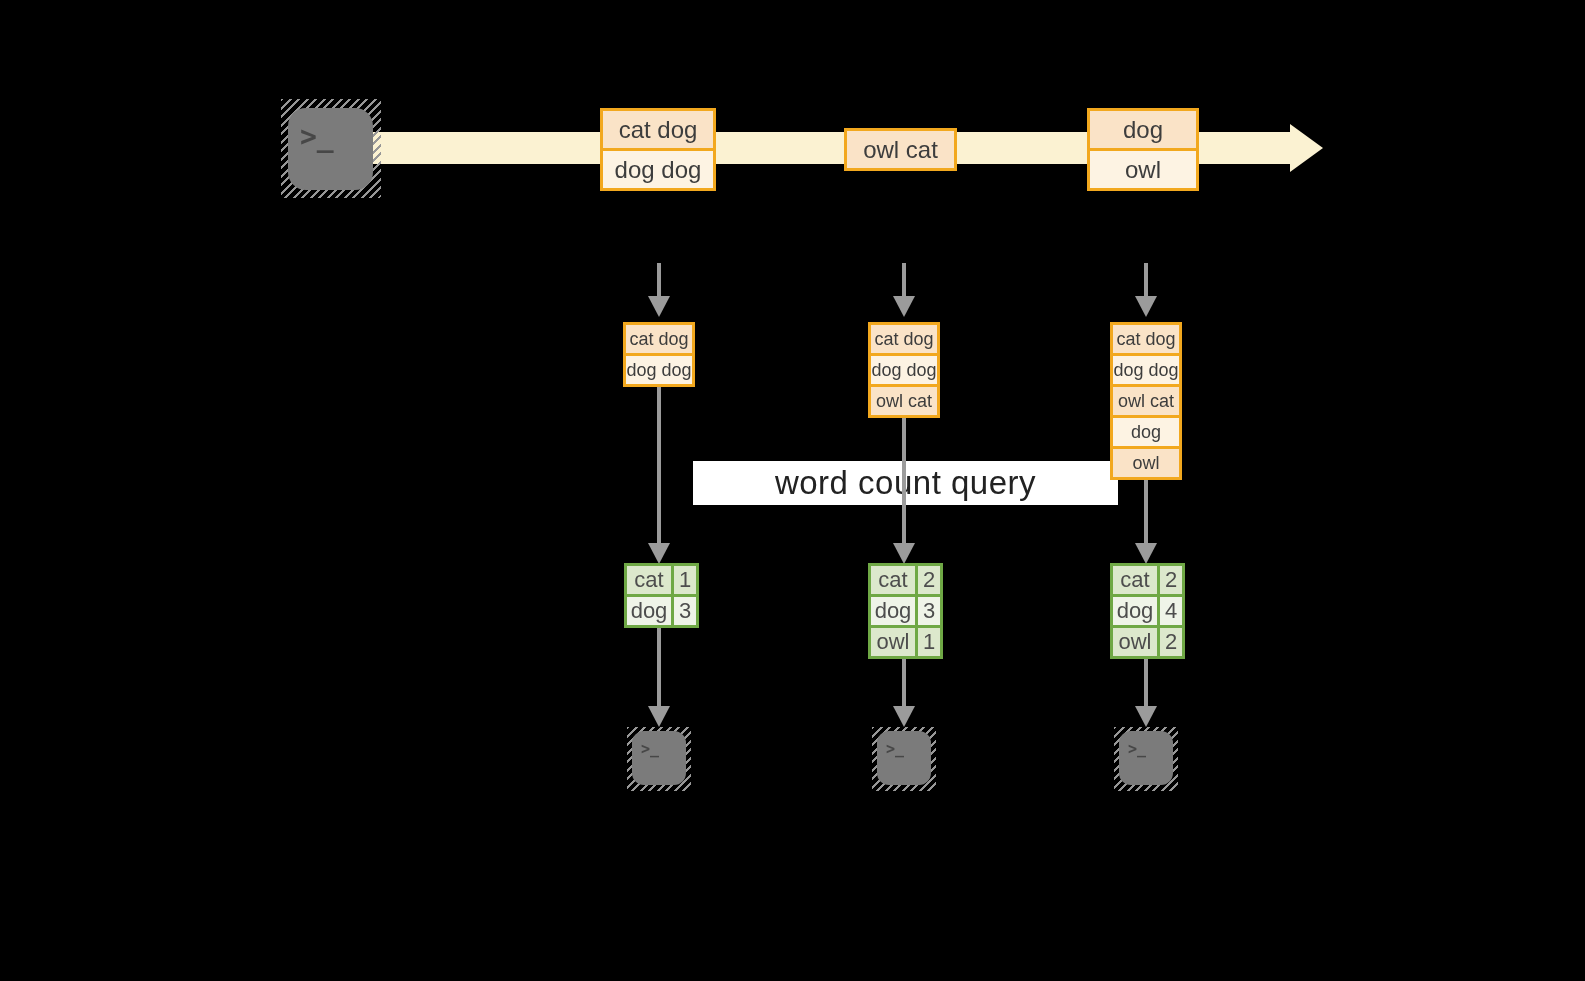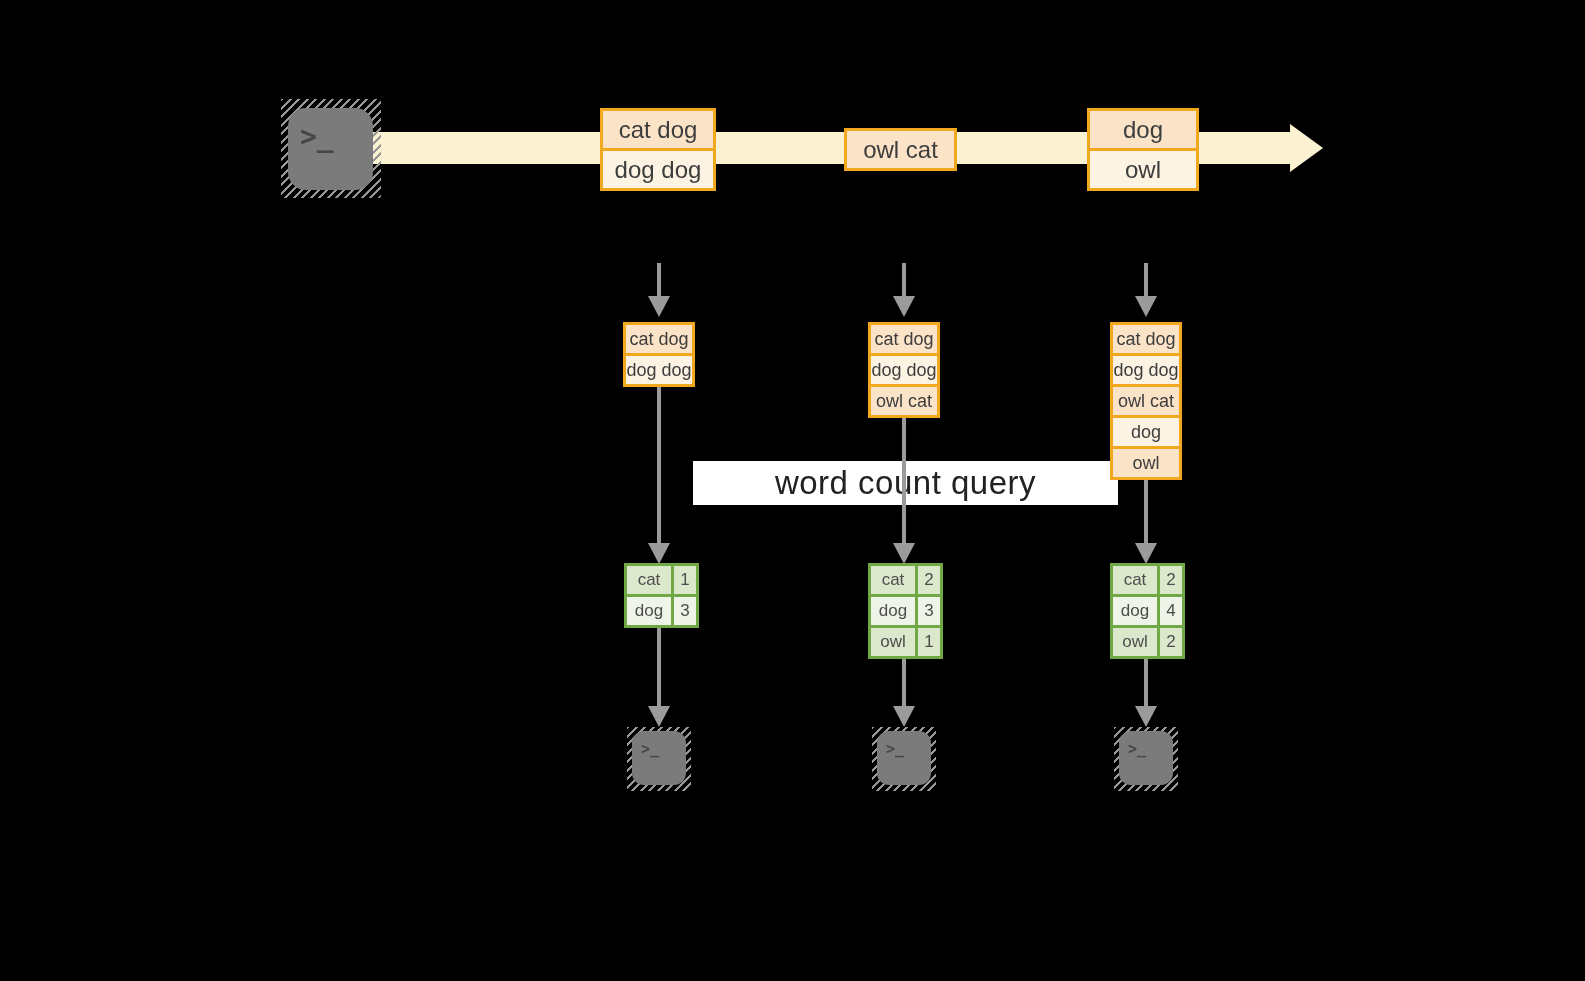--- a/index.html
+++ b/index.html
@@ -25,21 +25,21 @@
   
   .obox{position:absolute;background:#F2A81E;padding:3px;display:grid;gap:3px;z-index:2;}
   .obox.state{z-index:4;}
   .orow{display:flex;align-items:center;justify-content:center;color:#3d3d3d;}
   .ebig .orow{height:37px;font-size:24px;}
   .state .orow{height:28px;font-size:18px;}
   .fa{background:#FAE3C7;}  
   .fb{background:#FDF3E3;}  
   
   .gtable{position:absolute;background:#6FA845;padding:3px;display:grid;grid-template-columns:44px 22px;gap:3px;z-index:4;}
-  .gcell{height:28px;display:flex;align-items:center;justify-content:center;font-size:17px;color:#4d4d4d;}
+  .gcell{height:28px;display:flex;align-items:center;justify-content:center;font-size:22px;color:#4d4d4d;}
   .ga{background:#DCE8CC;}
   .gb{background:#EFF4E8;}
   
   .vline{position:absolute;width:4px;background:#9B9B9B;z-index:3;}
   .ahead{position:absolute;width:0;height:0;z-index:3;
     border-left:11px solid transparent;border-right:11px solid transparent;border-top:21px solid #9B9B9B;}
   
   .banner{position:absolute;left:693px;top:461px;width:425px;height:44px;background:#fff;z-index:2;
     display:flex;align-items:center;justify-content:center;}
   .banner span{font-size:33px;color:#222;letter-spacing:0.5px;}

